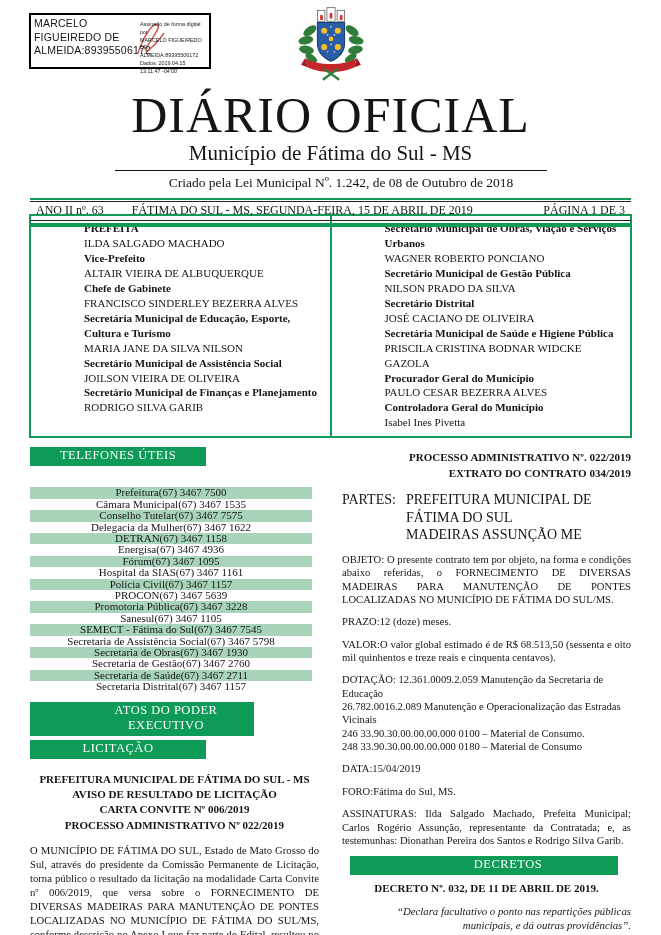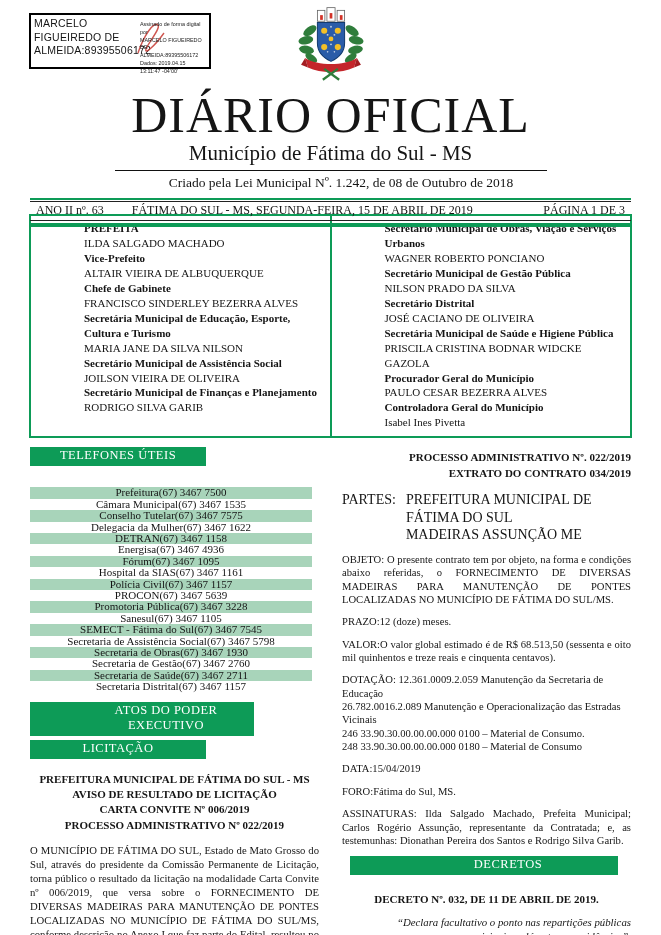--- a/index.html
+++ b/index.html
@@ -56,21 +56,21 @@
   .phone-table .ph-row:nth-of-type(odd){background:var(--rowgreen);}
   .mt9{margin-top:9px;padding-left:48px;} .mt4{margin-top:4px;}
   
   .notice-heading{margin-top:13px; text-align:center; font-weight:bold; font-size:11px; line-height:1.4;}
   .body-just{margin-top:11px; font-size:10.7px; line-height:1.3; text-align:justify;}
   
   .contract-heading{text-align:right; font-weight:bold; font-size:11px; line-height:1.4; padding-top:3px;}
   .para{margin-top:9px; font-size:10.6px; line-height:1.26; text-align:justify;}
   .para.left{text-align:left;}
   .partes{margin-top:10px; display:flex; gap:10px; font-size:14px; line-height:1.26;}
-  .decree-title{margin-top:18px; text-align:center; font-weight:bold; font-size:11px;}
+  .decree-title{margin-top:7px; text-align:center; font-weight:bold; font-size:11px;}
   .epigraph{margin-top:10px; font-style:italic; text-align:right; padding-left:26px; font-size:10.8px; line-height:1.3;}
   :root{--green:#0d9b57; --rowgreen:#a8d4ba;}
 </style>
 </head>
 <body>
 
 <div class="page">
 
   <div class="header">
 

